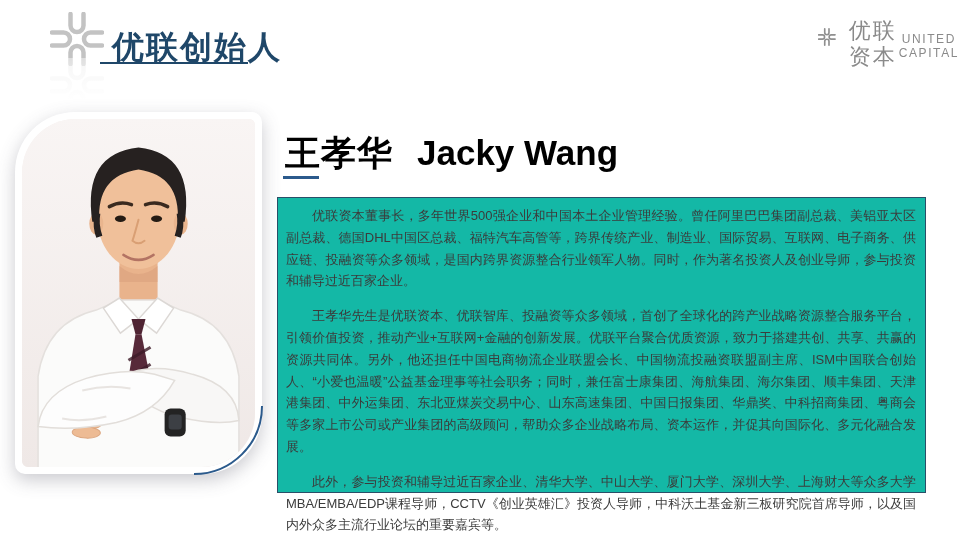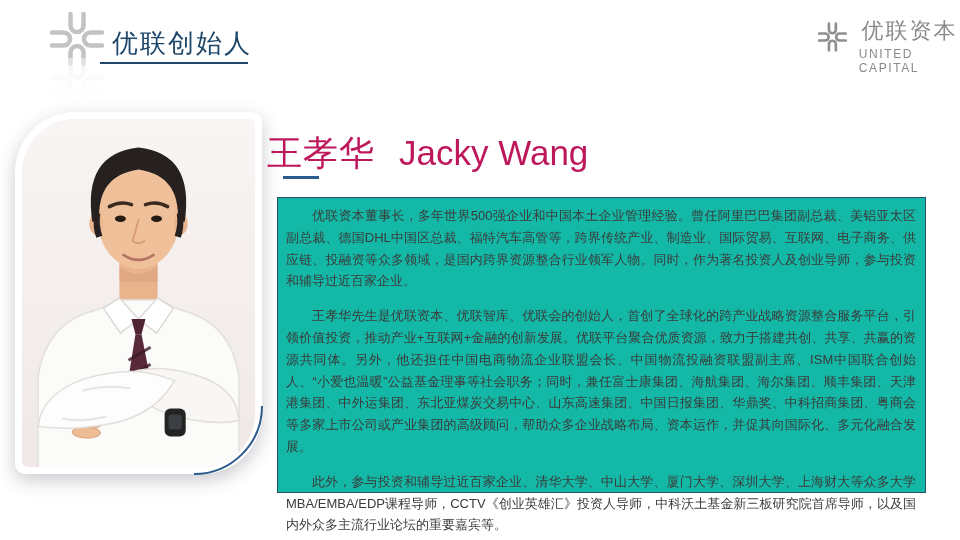--- a/index.html
+++ b/index.html
@@ -11,49 +11,49 @@
   .header-logo{position:absolute;left:50px;top:12px;width:56px;height:110px;}
   .header-logo svg{display:block;}
   .logo-reflection-wrap{position:relative;margin-top:-8px;}
   .logo-reflection-wrap svg{transform:scaleY(-1);opacity:.28;}
   .logo-reflection-wrap::after{
     content:"";position:absolute;inset:0;
     background:linear-gradient(to bottom,rgba(255,255,255,.45),#ffffff 78%);
   }
   .page-title{
     position:absolute;left:112px;top:26px;margin:0;
-    font-size:26px;font-weight:normal;color:#1f4769;letter-spacing:2px;
+    font-size:32px;font-weight:bold;color:#1f4769;letter-spacing:2px;
   }
   .title-underline{position:absolute;left:100px;top:62px;width:148px;height:2px;background:#1f4769;}
 
   
   .brand{position:absolute;left:818px;top:18px;display:flex;align-items:flex-start;}
   .brand-icon{width:34px;height:34px;margin-top:2px;}
-  .brand-text{margin-left:12px;display:flex;flex-direction:column;align-items:center;}
+  .brand-text{margin-left:12px;display:flex;flex-direction:row;align-items:center;text-align:center;}
   .brand-cn{font-size:22px;color:#8a8a8a;letter-spacing:2px;line-height:26px;}
   .brand-en{font-size:12px;color:#8a8a8a;letter-spacing:1.6px;margin-top:3px;}
 
   
   .photo-card{
     position:absolute;left:15px;top:112px;width:247px;height:362px;
     background:#ffffff;border-radius:60px 10px 60px 10px;
     box-shadow:0 6px 18px rgba(80,80,95,.30);
     padding:7px;box-sizing:border-box;
   }
   .photo-inner{
     width:100%;height:100%;border-radius:54px 6px 54px 6px;overflow:hidden;
     background:#f6f1ef;
   }
   .photo-inner svg{width:100%;height:100%;display:block;}
   .corner-accent{position:absolute;right:-6px;bottom:-6px;width:86px;height:86px;pointer-events:none;}
 
   
   .name-row{
-    position:absolute;left:267px;top:130px;
-    font-size:35px;font-weight:normal;color:#be185d;letter-spacing:1px;white-space:nowrap;
+    position:absolute;left:285px;top:130px;
+    font-size:35px;font-weight:bold;color:#000000;letter-spacing:1px;white-space:nowrap;
   }
   .name-en{margin-left:24px;letter-spacing:0;}
   .name-dash{position:absolute;left:283px;top:176px;width:36px;height:3px;background:#2b5a8c;}
 
   
   .bio-box{
     position:absolute;left:277px;top:197px;width:649px;height:296px;box-sizing:border-box;
     border:1.5px solid #2a4f68;background:#14b8a6;
     padding:7px 9px 0 8px;
     font-size:13px;line-height:21.8px;color:#3b3b3b;text-align:justify;
@@ -171,17 +171,17 @@
     </svg>
   </div>
 
   <div class="name-row">
     <span>王孝华</span><span class="name-en">Jacky Wang</span>
   </div>
   <div class="name-dash"></div>
 
   <div class="bio-box">
     <p>优联资本董事长，多年世界500强企业和中国本土企业管理经验。曾任阿里巴巴集团副总裁、美铝亚太区副总裁、德国DHL中国区总裁、福特汽车高管等，跨界传统产业、制造业、国际贸易、互联网、电子商务、供应链、投融资等众多领域，是国内跨界资源整合行业领军人物。同时，作为著名投资人及创业导师，参与投资和辅导过近百家企业。</p>
-    <p>王孝华先生是优联资本、优联智库、优联会的创始人，首创了全球化的跨产业战略资源整合服务平台，引领价值投资，推动产业+互联网+金融的创新发展。优联平台聚合优质资源，致力于搭建共创、共享、共赢的资源共同体。另外，他还担任中国电商物流企业联盟会长、中国物流投融资联盟副主席、ISM中国联合创始人、“小爱也温暖”公益基金理事等社会职务；同时，兼任富士康集团、海航集团、海尔集团、顺丰集团、天津港集团、中外运集团、东北亚煤炭交易中心、山东高速集团、中国日报集团、华鼎奖、中科招商集团、粤商会等多家上市公司或产业集团的高级顾问，帮助众多企业战略布局、资本运作，并促其向国际化、多元化融合发展。</p>
+    <p>王孝华先生是优联资本、优联智库、投融资等众多领域，首创了全球化的跨产业战略资源整合服务平台，引领价值投资，推动产业+互联网+金融的创新发展。优联平台聚合优质资源，致力于搭建共创、共享、共赢的资源共同体。另外，他还担任中国电商物流企业联盟会长、中国物流投融资联盟副主席、ISM中国联合创始人、“小爱也温暖”公益基金理事等社会职务；同时，兼任富士康集团、海航集团、海尔集团、顺丰集团、天津港集团、中外运集团、东北亚煤炭交易中心、山东高速集团、中国日报集团、华鼎奖、中科招商集团、粤商会等多家上市公司或产业集团的高级顾问，帮助众多企业战略布局、资本运作，并促其向国际化、多元化融合发展。</p>
     <p>此外，参与投资和辅导过近百家企业、清华大学、中山大学、厦门大学、深圳大学、上海财大等众多大学MBA/EMBA/EDP课程导师，CCTV《创业英雄汇》投资人导师，中科沃土基金新三板研究院首席导师，以及国内外众多主流行业论坛的重要嘉宾等。</p>
   </div>
 
 </div>
 
 </body></html>

